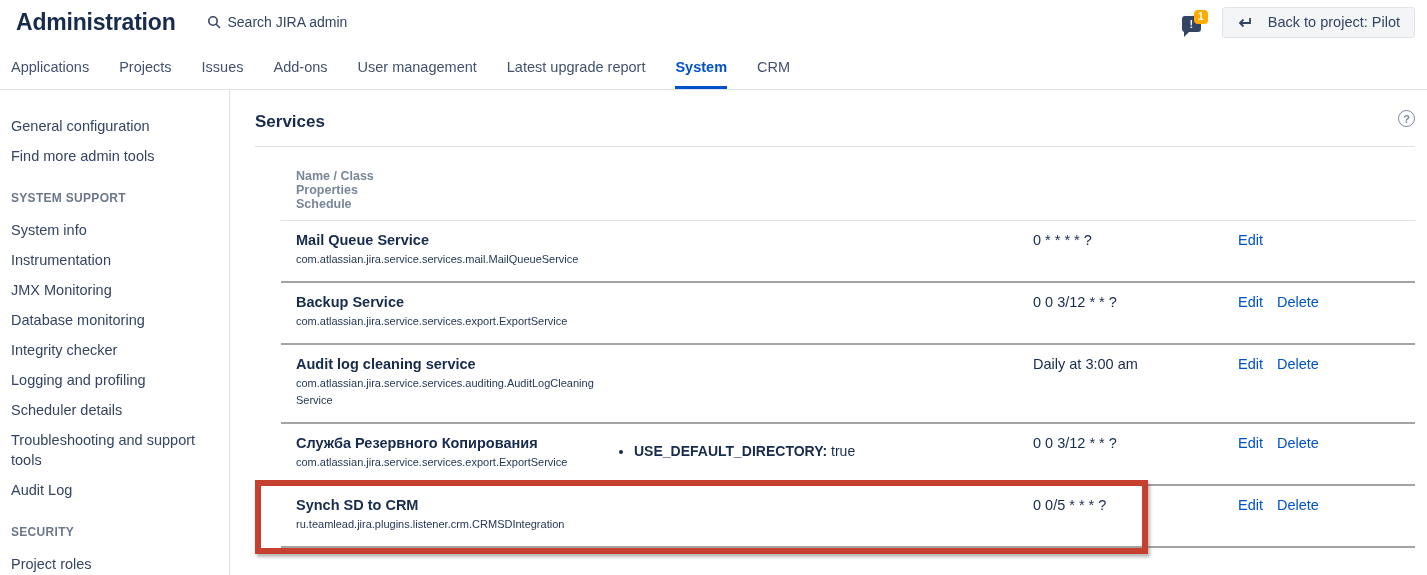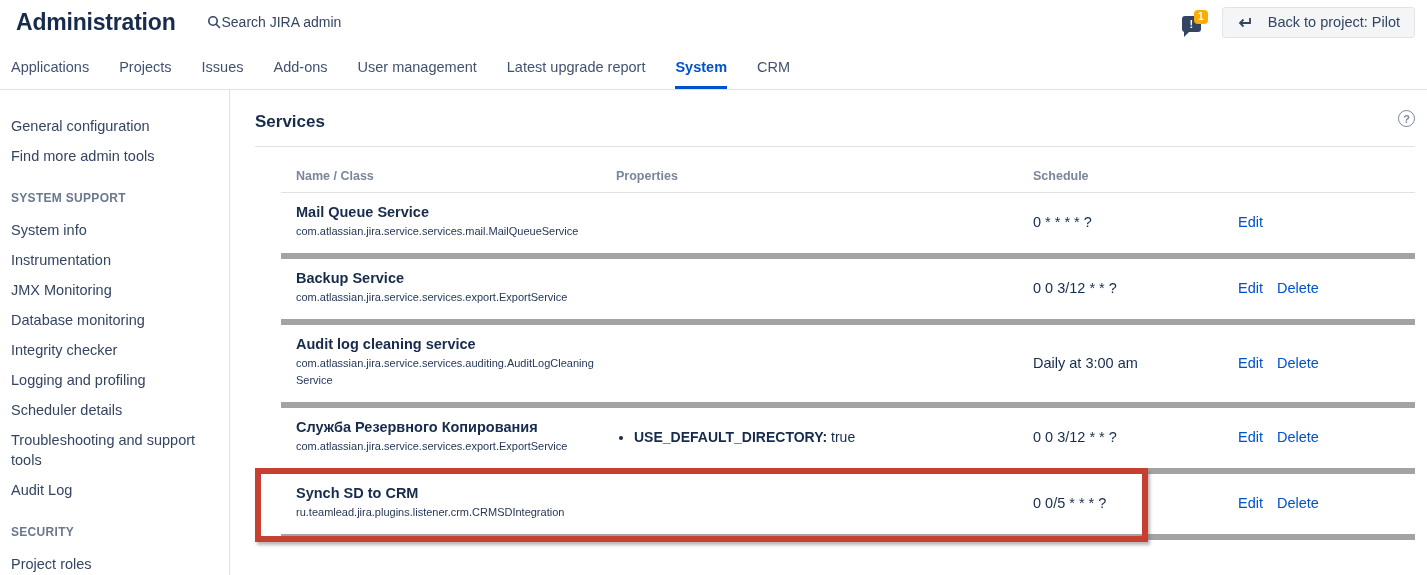--- a/index.html
+++ b/index.html
@@ -2,21 +2,21 @@
 <html><head>
 <meta charset="utf-8">
 <style>
   * { margin:0; padding:0; box-sizing:border-box; }
   html,body { width:1427px; height:575px; background:#fff; overflow:hidden;
               font-family:"Liberation Sans", sans-serif; color:#172B4D; }
 
   
   .app-header { height:44px; display:flex; align-items:center; padding:0 12px 0 16px; background:#fff; }
   .app-title { font-size:23px; font-weight:700; color:#172B4D; letter-spacing:-.2px; }
-  .search-wrap { display:flex; align-items:center; margin-left:32px; }
+  .search-wrap { display:flex; align-items:center; margin-left:32px; gap:6px; }
   .search-wrap svg { flex:0 0 auto; }
   .search-input { border:none; outline:none; font-size:14px; color:#344563; width:220px;
                   font-family:"Liberation Sans", sans-serif; background:transparent; }
   .search-input::placeholder { color:#344563; opacity:1; }
   .header-right { margin-left:auto; display:flex; align-items:center; gap:14px; }
 
   .notif { position:relative; width:26px; height:24px; cursor:pointer; }
   .notif-bubble { position:absolute; left:0; bottom:2px; width:19px; height:16px; background:#344563;
                   border-radius:3px; color:#fff; font-size:11px; font-weight:700; text-align:center; line-height:16px; }
   .notif-bubble:after { content:""; position:absolute; left:2px; bottom:-5px; border:3px solid transparent;
@@ -46,30 +46,30 @@
   .content-head { display:flex; align-items:flex-start; justify-content:space-between; }
   .content-title { font-size:17px; font-weight:700; color:#172B4D; }
   .help-icon { width:17px; height:17px; border:1.6px solid #7A869A; border-radius:50%; color:#7A869A;
                font-size:11px; font-weight:700; display:flex; align-items:center; justify-content:center;
                cursor:pointer; margin-top:-2px; }
   .head-rule { border:none; border-top:1px solid #DFE1E6; margin-top:14px; }
 
   
   .svc-table { margin-left:26px; }
   .svc-header { display:flex; padding:22px 0 9px 0; border-bottom:1px solid #DFE1E6;
-                font-size:12.5px; font-weight:700; color:#7A869A; }
+                font-size:12.5px; font-weight:700; color:#7A869A;flex-direction:column; }
   .col-name { width:320px; padding-left:15px; }
   .col-props { width:417px; padding-left:15px; }
   .col-sched { width:205px; padding-left:15px; }
   .col-actions { flex:1; padding-left:15px; }
 
-  .svc-row { display:flex; border-bottom:6px solid #a3a3a3; padding:11px 0 13px 0; position:relative;align-items:center; }
+  .svc-row { display:flex; border-bottom:2px solid #a3a3a3; padding:11px 0 13px 0; position:relative; }
   .svc-name { font-size:14.5px; font-weight:700; color:#172B4D; margin-bottom:3px; }
   .svc-class { font-size:11px; color:#253858; line-height:17px; width:300px; word-break:break-all; }
-  .svc-props ul { list-style:disc; margin-left:18px; font-size:14px; color:#172B4D; }
+  .svc-props ul { list-style:disc; margin-left:18px; font-size:14px; color:#172B4D;margin-top:8px; }
   .svc-props b { font-weight:700; }
   .svc-sched { font-size:14.5px; color:#172B4D; }
   .svc-actions { display:flex; gap:14px; align-items:flex-start; }
   .svc-actions a { color:#0052CC; font-size:14.5px; text-decoration:none; cursor:pointer; }
 
   .hl-box { position:absolute; left:-26px; top:-6px; width:893px; height:calc(100% + 14px);
             border:6px solid #C6402F; box-shadow:2px 3px 3px rgba(100,100,100,.45);
             pointer-events:none; z-index:5; }
 </style>
 </head>

